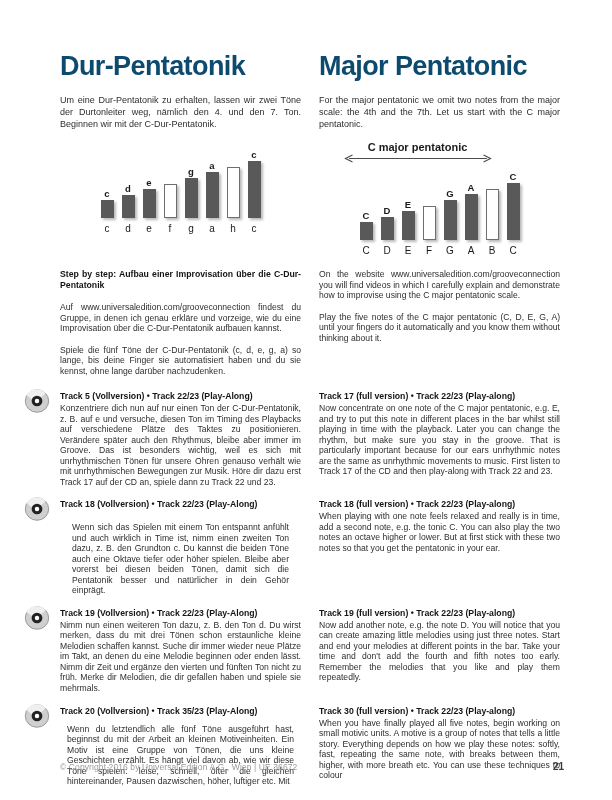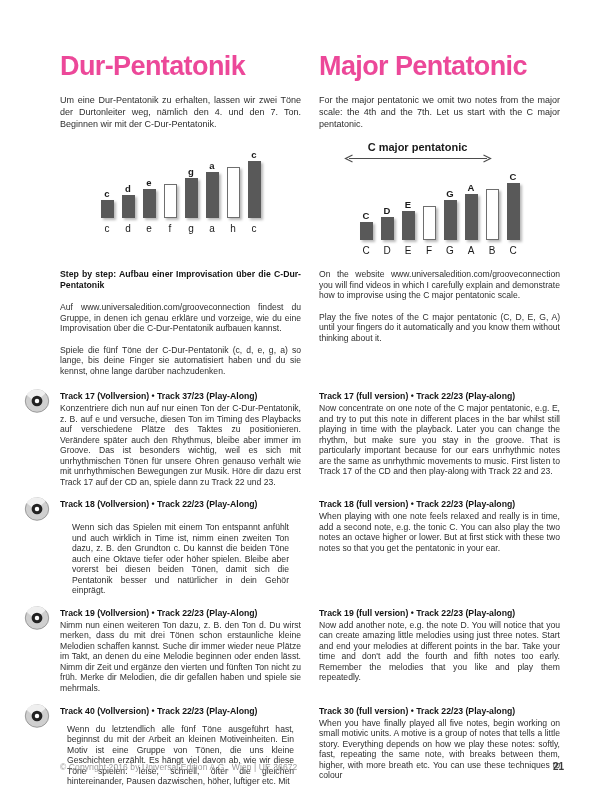--- a/index.html
+++ b/index.html
@@ -16,21 +16,21 @@
   .row-title{min-height:42px;}
   .row-intro{min-height:46px;}
   .row-chart{min-height:129px;}
   .row-step{min-height:122px;}
   .row-t17{min-height:108px;}
   .row-t18{min-height:87px;}
   .row-t19{min-height:98px;}
   .row-t20{min-height:70px;}
 
   h1.col-title{
-    margin:0;font-size:27px;line-height:28px;font-weight:bold;color:#ec4899;
+    margin:0;font-size:27px;line-height:28px;font-weight:bold;color:#0c4a6e;
     letter-spacing:-0.6px;
   }
   .intro{font-size:9px;line-height:12.2px;text-align:justify;color:#2e2e2e;}
   .bodytext{font-size:8.6px;line-height:10.5px;text-align:justify;color:#2e2e2e;}
   .step-heading{font-size:8.7px;line-height:11px;font-weight:bold;color:#141414;text-align:justify;margin-bottom:11px;}
   .step-par{margin-bottom:11px;}
 
   .track-cell{position:relative;}
   .track-heading{font-size:8.7px;line-height:11px;font-weight:bold;color:#141414;margin-bottom:1px;}
   .cd-icon{position:absolute;left:-37px;top:-3px;width:28px;height:26px;}
@@ -191,21 +191,21 @@
       <p class="bodytext" style="margin:0">Play the five notes of the C major pentatonic (C, D, E, G, A) until your fingers do it automatically and you know them without thinking about it.</p>
     </div>
 
     <div class="cell row-t17 track-cell">
       <svg class="cd-icon" viewBox="0 0 32 30">
         <ellipse cx="16" cy="15" rx="13.5" ry="13" fill="#cfcfcf" stroke="#8f8f8f" stroke-width="1"></ellipse>
         <path d="M4 8 A13.5 13 0 0 1 26 6 L19 12 A5 5 0 0 0 10 13 Z" fill="#efefef"></path>
         <circle cx="16" cy="15" r="6.2" fill="#222222"></circle>
         <circle cx="16" cy="15" r="2.6" fill="#ffffff"></circle>
       </svg>
-      <div class="track-heading">Track 17 (Vollversion) • Track 37/23 (Play-Along)</div>
+      <div class="track-heading">Track 5 (Vollversion) • Track 22/23 (Play-Along)</div>
       <p class="bodytext" style="margin:0">Konzentriere dich nun auf nur einen Ton der C-Dur-Pentatonik, z. B. auf e und versuche, diesen Ton im Timing des Playbacks auf verschiedene Plätze des Taktes zu positionieren. Verändere später auch den Rhythmus, bleibe aber immer im Groove. Das ist besonders wichtig, weil es sich mit unrhythmischen Tönen für unsere Ohren genauso verhält wie mit unrhythmischen Bewegungen zur Musik. Höre dir dazu erst Track 17 auf der CD an, spiele dann zu Track 22 und 23.</p>
     </div>
     <div class="cell row-t17">
       <div class="track-heading">Track 17 (full version) • Track 22/23 (Play-along)</div>
       <p class="bodytext" style="margin:0">Now concentrate on one note of the C major pentatonic, e.g. E, and try to put this note in different places in the bar whilst still playing in time with the playback. Later you can change the rhythm, but make sure you stay in the groove. That is particularly important because for our ears unrhythmic notes are the same as unrhythmic movements to music. First listen to Track 17 of the CD and then play-along with Track 22 and 23.</p>
     </div>
 
     <div class="cell row-t18 track-cell">
       <svg class="cd-icon" viewBox="0 0 32 30">
         <ellipse cx="16" cy="15" rx="13.5" ry="13" fill="#cfcfcf" stroke="#8f8f8f" stroke-width="1"></ellipse>
@@ -236,21 +236,21 @@
       <p class="bodytext" style="margin:0">Now add another note, e.g. the note D. You will notice that you can create amazing little melodies using just three notes. Start and end your melodies at different points in the bar. Take your time and don't add the fourth and fifth notes too early. Remember the melodies that you like and play them repeatedly.</p>
     </div>
 
     <div class="cell row-t20 track-cell">
       <svg class="cd-icon" viewBox="0 0 32 30">
         <ellipse cx="16" cy="15" rx="13.5" ry="13" fill="#cfcfcf" stroke="#8f8f8f" stroke-width="1"></ellipse>
         <path d="M4 8 A13.5 13 0 0 1 26 6 L19 12 A5 5 0 0 0 10 13 Z" fill="#efefef"></path>
         <circle cx="16" cy="15" r="6.2" fill="#222222"></circle>
         <circle cx="16" cy="15" r="2.6" fill="#ffffff"></circle>
       </svg>
-      <div class="track-heading">Track 40 (Vollversion) • Track 22/23 (Play-Along)</div>
+      <div class="track-heading">Track 20 (Vollversion) • Track 35/23 (Play-Along)</div>
       <p class="bodytext" style="margin:7px">Wenn du letztendlich alle fünf Töne ausgeführt hast, beginnst du mit der Arbeit an kleinen Motiveinheiten. Ein Motiv ist eine Gruppe von Tönen, die uns kleine Geschichten erzählt. Es hängt viel davon ab, wie wir diese Töne spielen: leise, schnell, öfter die gleichen hintereinander, Pausen dazwischen, höher, luftiger etc. Mit</p>
     </div>
     <div class="cell row-t20">
       <div class="track-heading">Track 30 (full version) • Track 22/23 (Play-along)</div>
       <p class="bodytext" style="margin:0">When you have finally played all five notes, begin working on small motivic units. A motive is a group of notes that tells a little story. Everything depends on how we play these notes: softly, fast, repeating the same note, with breaks between them, higher, with more breath etc. You can use these techniques to colour</p>
     </div>
 
   </div>
 
   <div class="footer">

